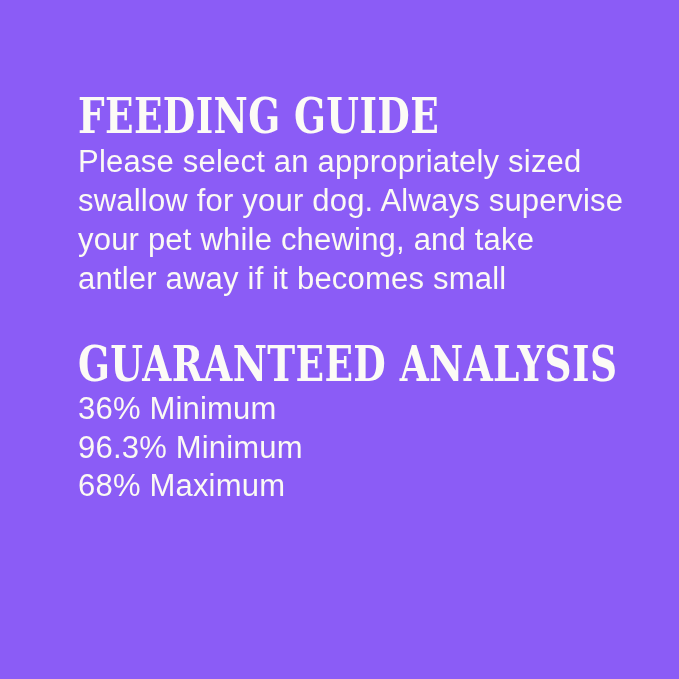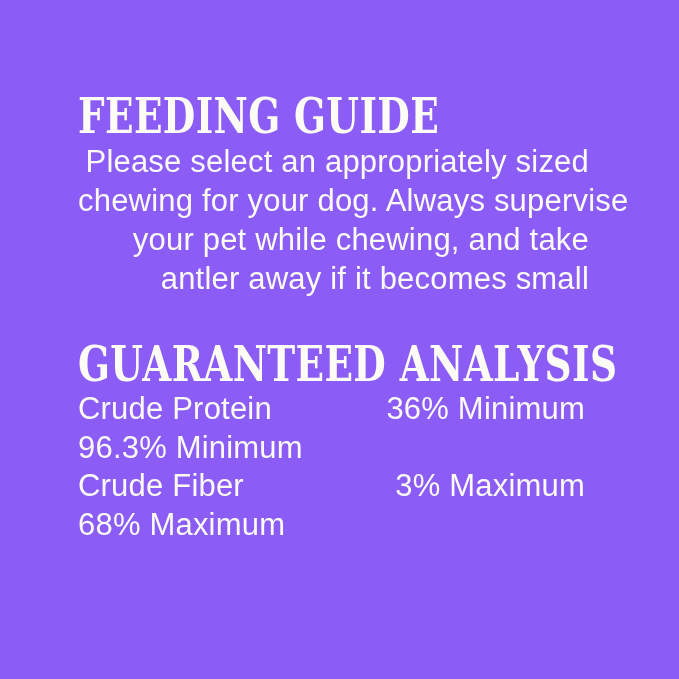--- a/index.html
+++ b/index.html
@@ -36,21 +36,20 @@
     margin-top: 42px;
   }
   .body-text {
     margin-top: 2px;
     font-size: 31px;
     line-height: 39px;
     letter-spacing: 0.2px;
   }
   .body-line {
     white-space: nowrap;
-    text-align: right;
   }
   .analysis-table {
     margin-top: 2px;
     font-size: 31px;
     line-height: 38.7px;
     letter-spacing: 0.2px;
   }
   .analysis-row {
     display: flex;
     justify-content: space-between;
@@ -67,37 +66,32 @@
 </style>
 </head>
 <body>
 
 <div class="panel">
 
   <div class="slab-heading heading-feeding">FEEDING GUIDE</div>
 
   <div class="body-text">
     <div class="body-line">Please select an appropriately sized</div>
-    <div class="body-line">chewing for your dog. Always supervise</div>
+    <div class="body-line">swallow for your dog. Always supervise</div>
     <div class="body-line">your pet while chewing, and take</div>
     <div class="body-line">antler away if it becomes small</div>
   </div>
 
   <div class="slab-heading heading-analysis">GUARANTEED ANALYSIS</div>
 
   <div class="analysis-table">
     <div class="analysis-row">
-      <span class="analysis-label">Crude Protein</span>
       <span class="analysis-value">36% Minimum</span>
     </div>
     <div class="analysis-row">
       <span class="analysis-value">96.3% Minimum</span>
-    </div>
-    <div class="analysis-row">
-      <span class="analysis-label">Crude Fiber</span>
-      <span class="analysis-value">3% Maximum</span>
     </div>
     <div class="analysis-row">
       <span class="analysis-value">68% Maximum</span>
     </div>
   </div>
 
 </div>
 
 </body></html>

